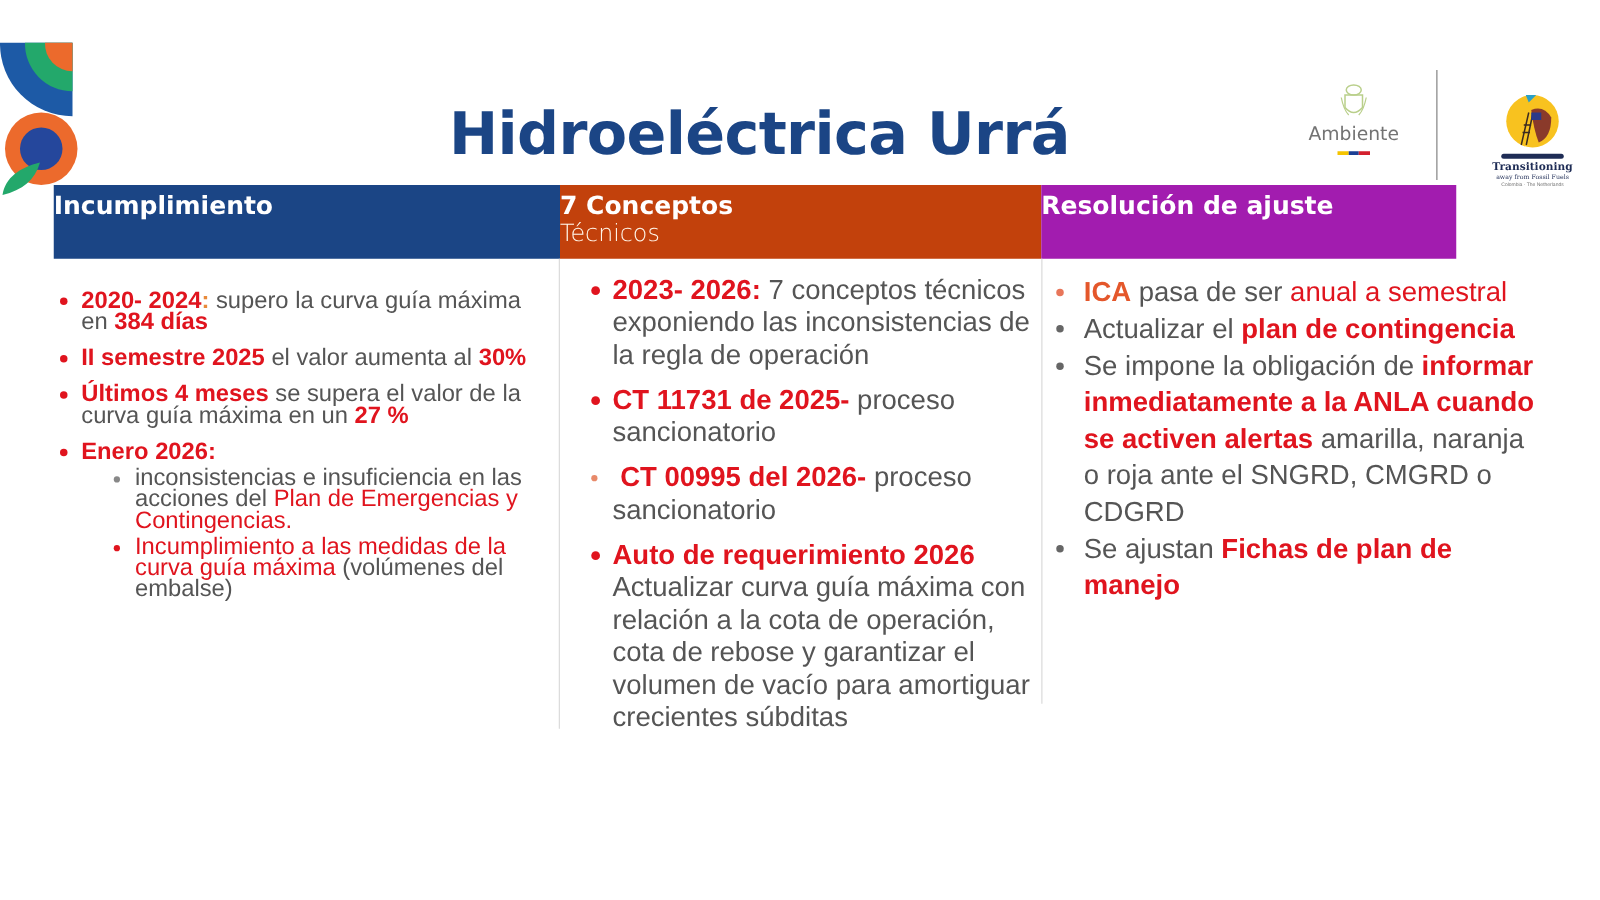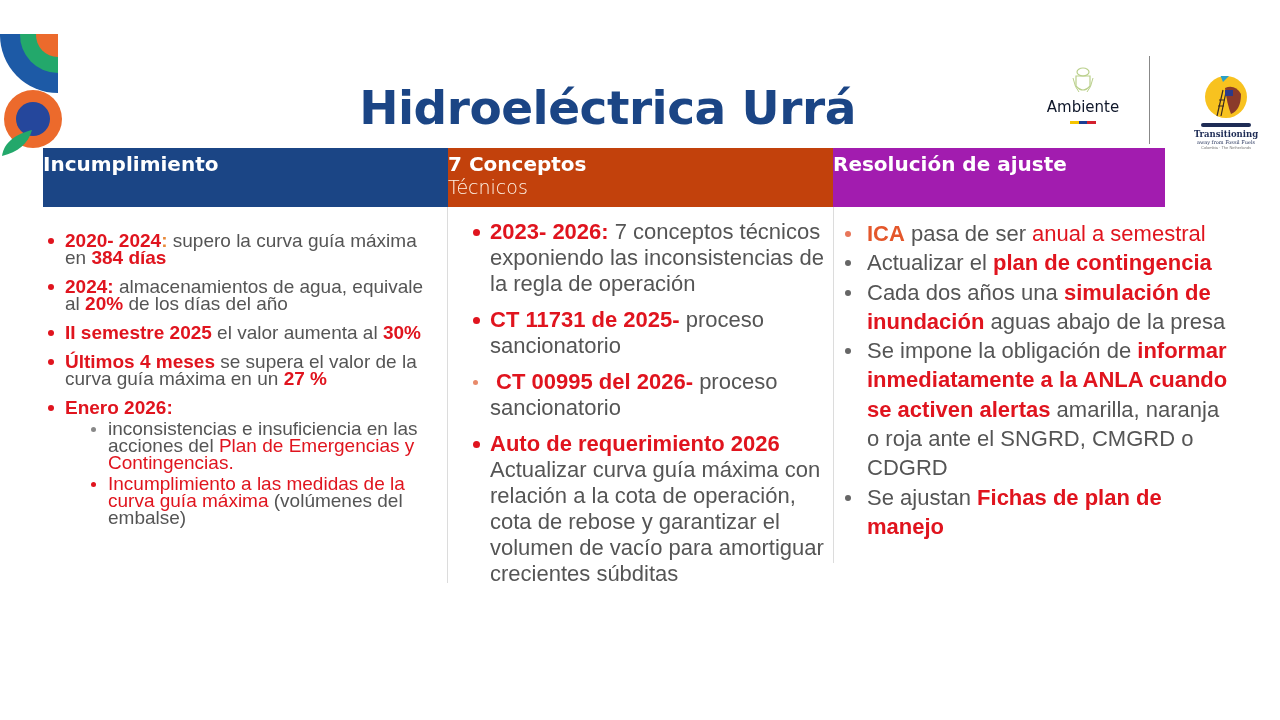--- a/index.html
+++ b/index.html
@@ -9,21 +9,21 @@
   .deco { position: absolute; left: 0; top: 34px; width: 64px; height: 125px; }
 
   .title {
     position: absolute; left: 0; top: 80px; width: 1215px; text-align: center;
     font-family: "DejaVu Sans", sans-serif; font-weight: bold; font-size: 47px;
     color: #1b4585; letter-spacing: -0.5px;
   }
 
   .logo-ambiente { position: absolute; left: 1038px; top: 66px; width: 90px; height: 70px; text-align: center; }
   .logo-ambiente .crest { display: block; margin: 0 auto; }
-  .logo-ambiente .name { font-family: "DejaVu Sans", sans-serif; font-size: 15px; color: #0f172a; display: block; margin-top: 2px; }
+  .logo-ambiente .name { font-family: "DejaVu Sans", sans-serif; font-size: 15px; color: #737373; display: block; margin-top: 2px; }
   .logo-ambiente .flag { display: flex; width: 26px; height: 3px; margin: 5px auto 0; }
   .logo-ambiente .flag span { flex: 1; }
 
   .logo-divider { position: absolute; left: 1149px; top: 56px; width: 1px; height: 88px; background: #888; }
 
   .logo-transition { position: absolute; left: 1190px; top: 68px; width: 72px; height: 92px; text-align: center; }
   .logo-transition .circle { width: 42px; height: 42px; border-radius: 50%; background: #f8c21f; margin: 8px auto 0; position: relative; }
   .logo-transition .bar { width: 50px; height: 4px; background: #1e2c55; border-radius: 2px; margin: 5px auto 0; }
   .logo-transition .t1 { font-family: "DejaVu Serif", serif; font-weight: bold; font-size: 8.5px; color: #1e2c55; margin-top: 2px; }
   .logo-transition .t2 { font-family: "DejaVu Serif", serif; font-size: 5px; color: #1e2c55; }
@@ -131,23 +131,20 @@
 
 <div class="vline" style="left:447px;height:376px;"></div>
 <div class="vline" style="left:833px;height:356px;"></div>
 
 <div class="col c1">
   <ul>
     <li>
       <span class="r b">2020- 2024</span><span style="color:#e88a3a" class="b">:</span><span> supero la curva guía máxima en </span><span class="r b">384 días</span>
     </li>
     <li>
-      <span class="r b">2024:</span><span> almacenamientos de agua, equivale al </span><span class="r b">20%</span><span> de los días del año</span>
-    </li>
-    <li>
       <span class="r b">II semestre 2025</span><span> el valor aumenta al </span><span class="r b">30%</span>
     </li>
     <li>
       <span class="r b">Últimos 4 meses</span><span> se supera el valor de la curva guía  máxima  en un </span><span class="r b">27 %</span>
     </li>
     <li>
       <span class="r b">Enero 2026:</span>
       <ul class="sub">
         <li>
           <span>inconsistencias e insuficiencia en las acciones del </span><span class="r">Plan de Emergencias y Contingencias.</span>
@@ -179,22 +176,19 @@
 
 <div class="col c3">
   <ul>
     <li class="faint">
       <span class="ica">ICA</span><span> pasa de ser </span><span class="r">anual a semestral</span>
     </li>
     <li>
       <span>Actualizar el </span><span class="r b">plan de contingencia</span>
     </li>
     <li>
-      <span>Cada dos años una </span><span class="r b">simulación de inundación</span><span> aguas abajo de la presa</span>
-    </li>
-    <li>
       <span>Se impone la obligación de </span><span class="r b">informar inmediatamente a la ANLA cuando se activen alertas</span><span> amarilla, naranja o roja ante el SNGRD, CMGRD o CDGRD</span>
     </li>
     <li>
       <span>Se ajustan </span><span class="r b">Fichas de plan de manejo</span>
     </li>
   </ul>
 </div>
 
 </body></html>

